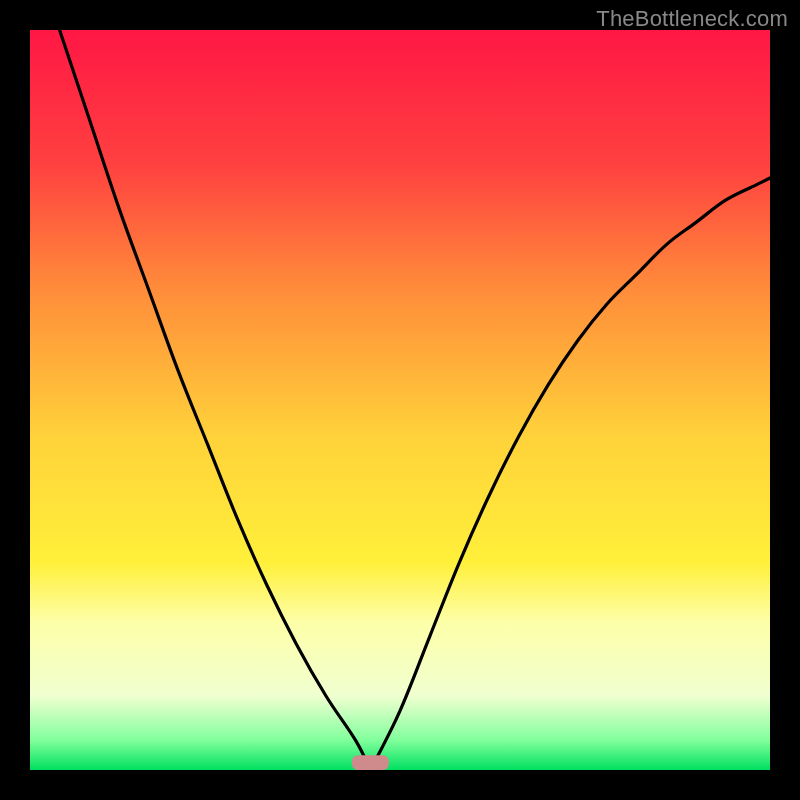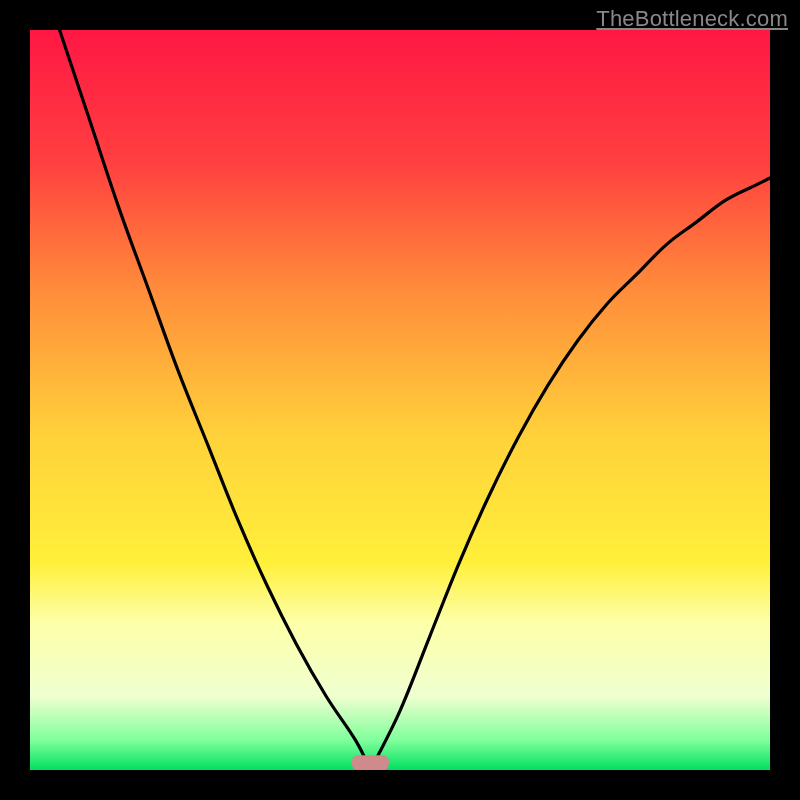--- a/index.html
+++ b/index.html
@@ -18,21 +18,20 @@
     background: #000;
   }
   .watermark {
     position: absolute;
     top: 6px;
     right: 12px;
     color: #888;
     font-size: 22px;
     letter-spacing: 0.2px;
     user-select: none;
-    text-decoration: underline;
   }
   svg {
     position: absolute;
     left: 0;
     top: 0;
   }
 </style>
 </head>
 <body>
 

